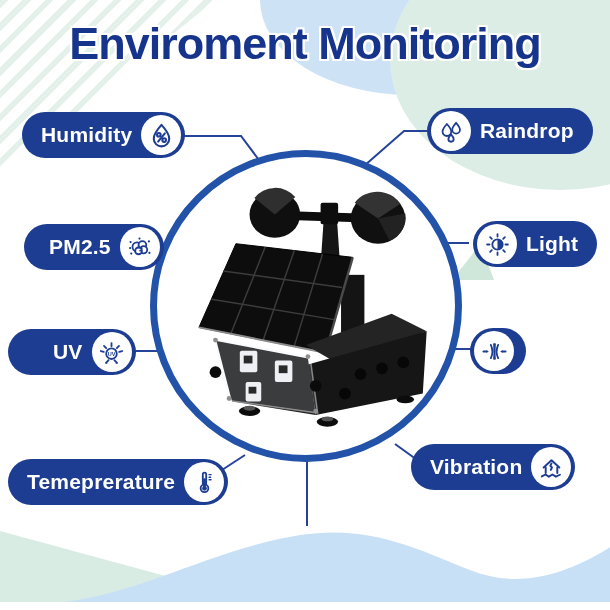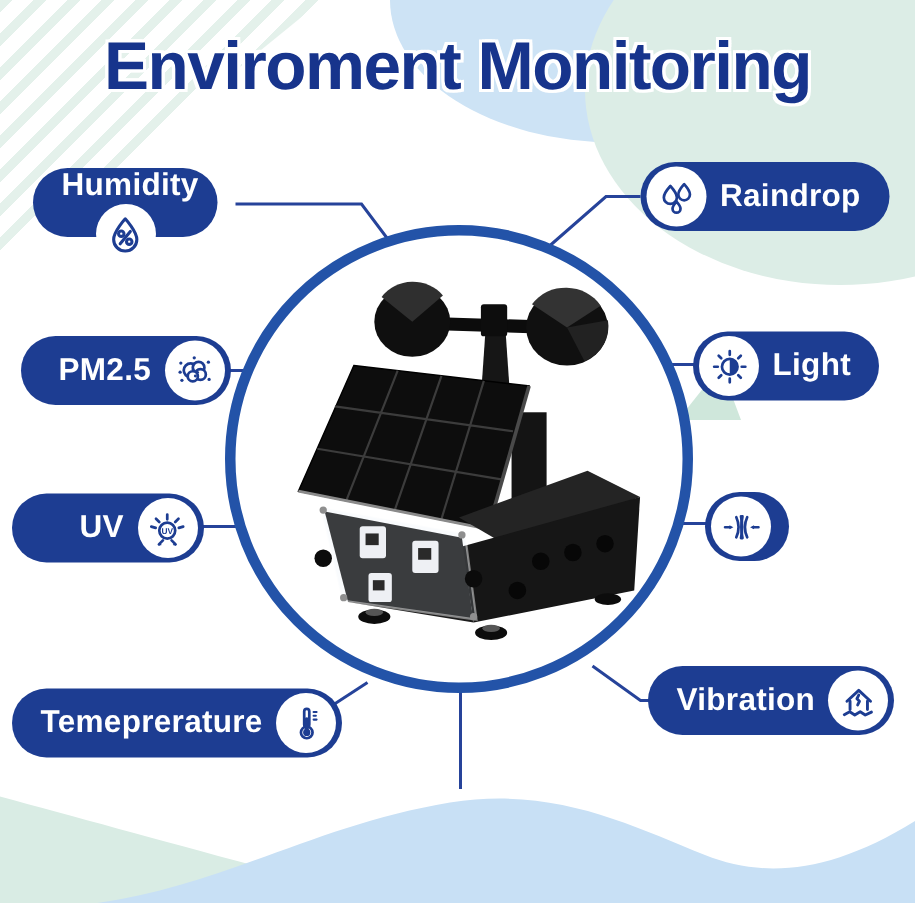--- a/index.html
+++ b/index.html
@@ -47,29 +47,29 @@
   .pill.ic-right .txt{padding:0 9px 0 15px;}
   .pill.ic-left  .txt{padding:0 15px 0 9px;text-align:center;}
   .ic{
     width:40px;height:40px;border-radius:50%;background:#ffffff;flex:0 0 auto;
     display:flex;align-items:center;justify-content:center;
   }
   .ic svg{width:29px;height:29px;stroke:#1d3d92;fill:none;stroke-linecap:round;stroke-linejoin:round;}
   .ic svg .f{fill:#1d3d92;stroke:none;}
   .ic svg text{fill:#1d3d92;stroke:none;font-family:"Liberation Sans",sans-serif;font-weight:bold;}
   
-  .p-humidity{left:22px;top:112px;flex-direction:column;}
-  .p-pm25{left:14px;top:224px;padding-left:10px;justify-content:flex-end;}
+  .p-humidity{left:22px;top:112px;}
+  .p-pm25{left:24px;top:224px;padding-left:10px;justify-content:flex-end;}
   .p-uv{left:8px;top:329px;padding-left:30px;}
   .p-temperature{left:8px;top:459px;}
   .p-windspeed{left:216px;top:524px;}
   .p-raindrop{left:427px;top:108px;}
-  .p-light{left:462px;top:221px;}
+  .p-light{left:473px;top:221px;}
   .p-atm{left:470px;top:328px;padding-right:12px;}
-  .p-vibration{left:432px;top:444px;}
+  .p-vibration{left:411px;top:444px;}
 </style>
 </head>
 <body>
 
 <div class="stage">
 
   <div class="stripes"></div>
   <div class="blob blob-blue-tr"></div>
   <div class="blob blob-green-tr"></div>
   <div class="tri-green"></div>

